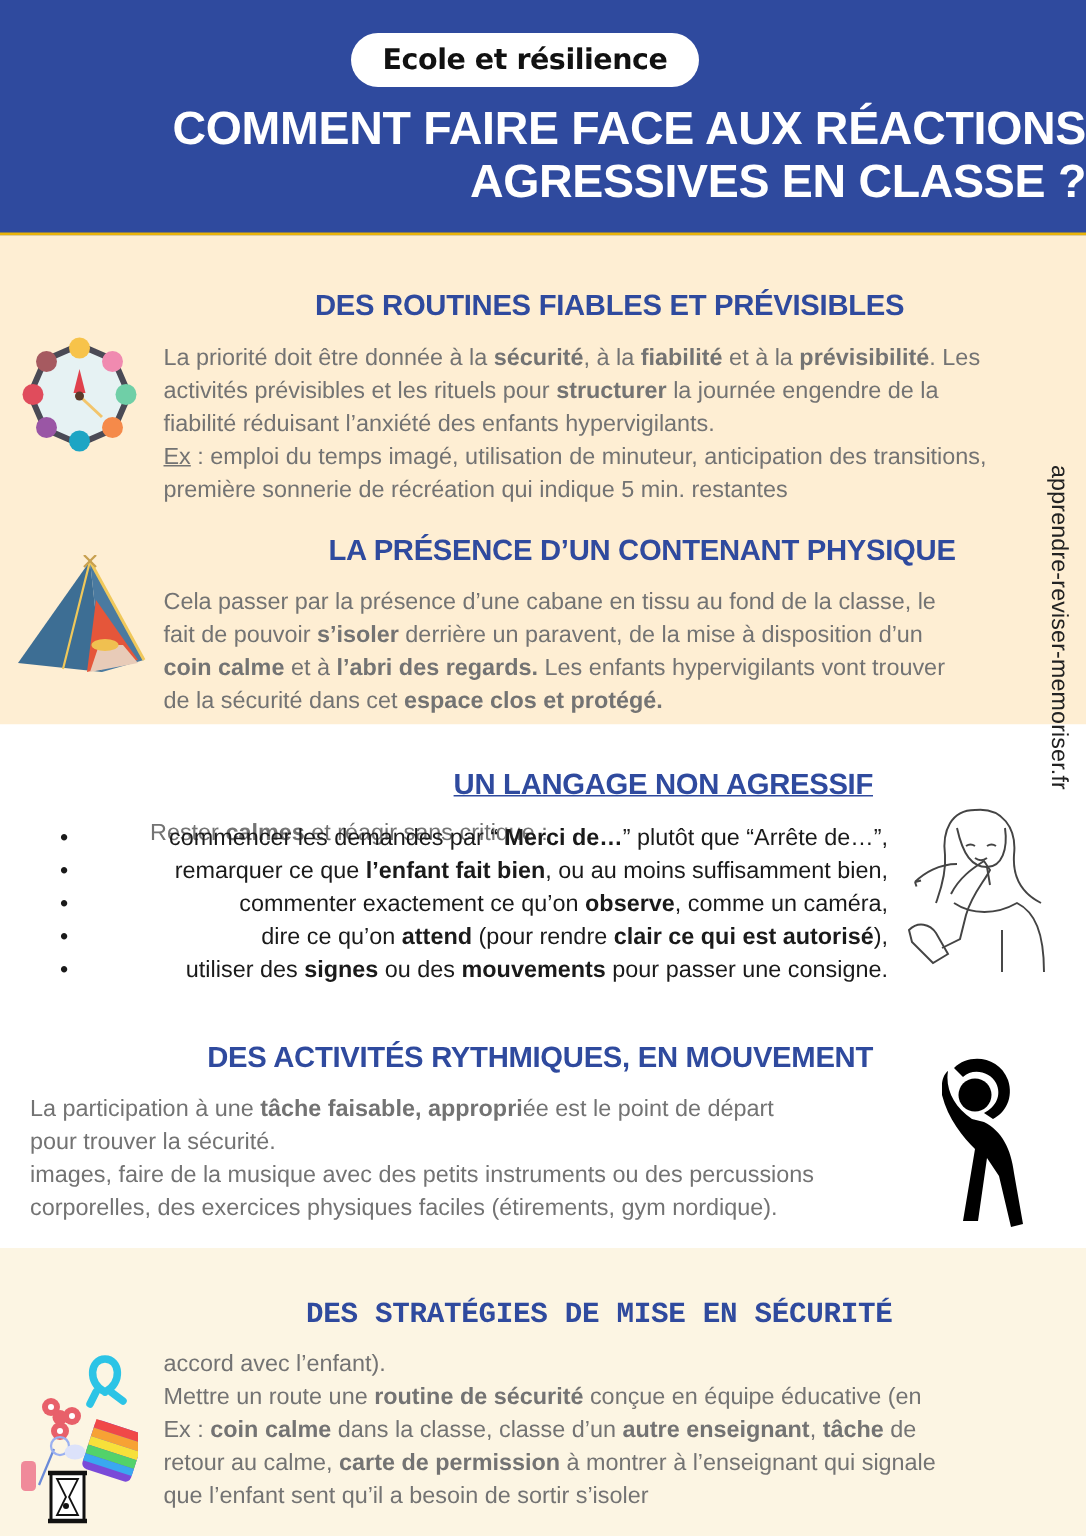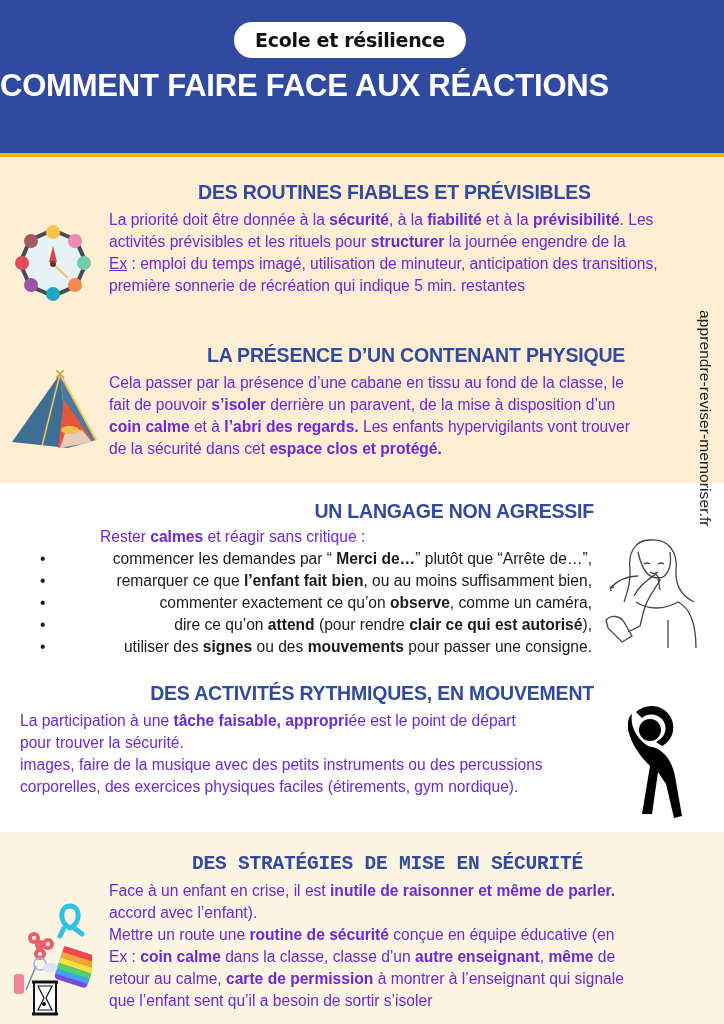--- a/index.html
+++ b/index.html
@@ -1,42 +1,43 @@
 <!DOCTYPE html>
 <html><head>
 <meta charset="utf-8">
 <style>
   html, body { margin:0; padding:0; }
   body { width:724px; height:1024px; position:relative; overflow:hidden; background:#ffffff; font-family:"Liberation Sans", sans-serif; color:#1a1a1a; }
-  .header { position:absolute; left:0; top:0; width:724px; height:157px; background:#2f4a9e; border-bottom:4px solid #eab308; box-sizing:border-box; }
+  .header { position:absolute; left:0; top:0; width:724px; height:157px; background:#2f4a9e; border-bottom:2px solid #eab308; box-sizing:border-box; }
   .badge { position:absolute; left:234px; top:22px; width:232px; height:36px; background:#ffffff; border-radius:18px; display:flex; align-items:center; justify-content:center; font-family:"DejaVu Sans", sans-serif; font-weight:bold; font-size:19px; color:#111; letter-spacing:-0.3px; }
-  .title { position:absolute; left:0; top:68px; width:724px; text-align:left; color:#ffffff; font-weight:bold; font-size:31px; line-height:35px; letter-spacing:-0.2px; }
+  .title { position:absolute; left:0; top:68px; width:724px; text-align:right; color:#ffffff; font-weight:bold; font-size:31px; line-height:35px; letter-spacing:-0.2px; }
   .sec { position:absolute; left:0; width:724px; }
   .sec1 { top:157px; height:326px; background:#feeed3; }
   .sec2 { top:483px; height:349px; background:#ffffff; }
   .sec3 { top:832px; height:192px; background:#fcf5e3; }
-  h2 { position:absolute; margin:0; color:#2f4a9e; font-size:19.5px; font-weight:bold; letter-spacing:-0.2px; white-space:nowrap; }
-  .p { position:absolute; font-size:15.6px; line-height:22px; color:#6d28d9; }
+  h2 { position:absolute; margin:12px; color:#2f4a9e; font-size:19.5px; font-weight:bold; letter-spacing:-0.2px; white-space:nowrap; }
+  .p { position:absolute; font-size:15.6px; line-height:22px; color:#737373;margin-top:19px; }
   .p b { font-weight:bold; }
   .p .u { text-decoration:underline; }
   .right { text-align:left; }
   .bullets { position:absolute; left:40px; width:552px; font-size:15.6px; line-height:22px; }
   .bullets .row { position:relative; text-align:right; height:22px; }
   .bullets .dot { position:absolute; left:0; top:0; }
   .vert { position:absolute; left:694px; top:310px; width:20px; height:240px; }
   .vert span { position:absolute; left:0; top:0; transform-origin:0 0; transform:translate(20px,0) rotate(90deg); white-space:nowrap; font-size:15.5px; color:#222; letter-spacing:0.1px; }
   .icon { position:absolute; }
 </style>
 </head>
 <body>
 
 <div class="header">
   <div class="badge">Ecole et résilience</div>
   <div class="title">
     <div>COMMENT FAIRE FACE AUX RÉACTIONS</div>
+    <div>AGRESSIVES EN CLASSE ?</div>
   </div>
 </div>
 
 <div class="sec sec1"></div>
 <div class="sec sec2"></div>
 <div class="sec sec3"></div>
 
 <h2 style="left:198px; top:181px;">DES ROUTINES FIABLES ET PRÉVISIBLES</h2>
 <div class="icon" style="left:14px; top:224px;">
   <svg width="78" height="78" viewBox="0 0 78 78">
@@ -50,20 +51,21 @@
     <circle cx="8" cy="39" r="7" fill="#e04c5c"></circle>
     <circle cx="17" cy="17" r="7" fill="#a65a60"></circle>
     <polygon points="39,22 35,38 43,38" fill="#e0414c"></polygon>
     <line x1="39" y1="40" x2="54" y2="54" stroke="#f2c56b" stroke-width="2"></line>
     <circle cx="39" cy="40" r="3" fill="#5a3a2a"></circle>
   </svg>
 </div>
 <div class="p" style="left:109px; top:209px; width:590px;">
   <div><span>La priorité doit être donnée à la </span><b>sécurité</b><span>, à la </span><b>fiabilité</b><span> et à la </span><b>prévisibilité</b><span>. Les</span></div>
   <div><span>activités prévisibles et les rituels pour </span><b>structurer</b><span> la journée engendre de la</span></div>
+  <div><span>fiabilité réduisant l’anxiété des enfants hypervigilants.</span></div>
   <div><span class="u">Ex</span><span> : emploi du temps imagé, utilisation de minuteur, anticipation des transitions,</span></div>
   <div><span>première sonnerie de récréation qui indique 5 min. restantes</span></div>
 </div>
 
 <h2 style="left:207px; top:344px;">LA PRÉSENCE D’UN CONTENANT PHYSIQUE</h2>
 <div class="icon" style="left:8px; top:370px;">
   <svg width="92" height="82" viewBox="0 0 92 82">
     <polygon points="52,4 4,72 60,78" fill="#3d6e94"></polygon>
     <polygon points="52,4 60,78 88,70" fill="#4a7aa0"></polygon>
     <polygon points="56,30 50,78 84,70" fill="#e5563a"></polygon>
@@ -79,21 +81,21 @@
   <div><span>Cela passer par la présence d’une cabane en tissu au fond de la classe, le</span></div>
   <div><span>fait de pouvoir </span><b>s’isoler</b><span> derrière un paravent, de la mise à disposition d’un</span></div>
   <div><b>coin calme</b><span> et à </span><b>l’abri des regards.</b><span> Les enfants hypervigilants vont trouver</span></div>
   <div><span>de la sécurité dans cet </span><b>espace clos et protégé.</b></div>
 </div>
 
 <div class="vert">
   <span>apprendre-reviser-memoriser.fr</span>
 </div>
 
-<h2 style="right:130px; top:500px;">UN LANGAGE NON AGRESSIF</h2>
+<h2 style="right:130px; top:500px;text-decoration:underline;">UN LANGAGE NON AGRESSIF</h2>
 <div class="p right" style="left:100px; width:492px; top:526px;">
   <span>Rester </span><b>calmes</b><span> et réagir sans critique :</span>
 </div>
 <div class="bullets" style="top:548px;">
   <div class="row"><span class="dot">•</span><span>commencer les demandes par “ </span><b>Merci de…</b><span>” plutôt que “Arrête de…”,</span></div>
   <div class="row"><span class="dot">•</span><span>remarquer ce que </span><b>l’enfant fait bien</b><span>, ou au moins suffisamment bien,</span></div>
   <div class="row"><span class="dot">•</span><span>commenter exactement ce qu’on </span><b>observe</b><span>, comme un caméra,</span></div>
   <div class="row"><span class="dot">•</span><span>dire ce qu’on </span><b>attend</b><span> (pour rendre </span><b>clair ce qui est autorisé</b><span>),</span></div>
   <div class="row"><span class="dot">•</span><span>utiliser des </span><b>signes</b><span> ou des </span><b>mouvements</b><span> pour passer une consigne.</span></div>
 </div>
@@ -124,24 +126,23 @@
 <div class="icon" style="left:628px; top:702px;">
   <svg width="56" height="116" viewBox="0 0 56 116">
     <path d="M8,10 C18,0 38,2 44,18 C48,30 42,40 34,44 L28,40 C36,36 40,28 36,20 C32,12 20,10 14,16 Z" fill="#000"></path>
     <circle cx="22" cy="28" r="11" fill="#000"></circle>
     <path d="M4,12 C2,24 8,36 20,44 L28,46 C40,52 46,64 48,80 L54,114 L46,116 L38,82 L30,70 L24,112 L14,112 L22,64 C14,56 4,44 0,28 C-1,20 1,14 4,12 Z" fill="#000"></path>
   </svg>
 </div>
 
 <h2 style="left:192px; top:853px;font-family:Liberation Mono, monospace;">DES STRATÉGIES DE MISE EN SÉCURITÉ</h2>
 <div class="p" style="left:109px; top:880px; width:580px;">
-  <div><span>Face à un enfant en crise, il est </span><b>inutile de raisonner et même de parler.</b></div>
   <div><span>accord avec l’enfant).</span></div>
   <div><span>Mettre un route une </span><b>routine de sécurité</b><span> conçue en équipe éducative (en</span></div>
-  <div><span>Ex : </span><b>coin calme</b><span> dans la classe, classe d’un </span><b>autre enseignant</b><span>, </span><b>même</b><span> de</span></div>
+  <div><span>Ex : </span><b>coin calme</b><span> dans la classe, classe d’un </span><b>autre enseignant</b><span>, </span><b>tâche</b><span> de</span></div>
   <div><span>retour au calme, </span><b>carte de permission</b><span> à montrer à l’enseignant qui signale</span></div>
   <div><span>que l’enfant sent qu’il a besoin de sortir s’isoler</span></div>
 </div>
 <div class="icon" style="left:8px; top:900px;">
   <svg width="84" height="116" viewBox="0 0 84 116">
 
     <path d="M62,28 C50,22 52,6 62,6 C72,6 74,22 62,28 M56,28 L52,36 M66,28 L74,34" fill="none" stroke="#2cc4e6" stroke-width="5" stroke-linecap="round"></path>
 
     <g fill="#e8606a">
       <circle cx="26" cy="38" r="6"></circle>

